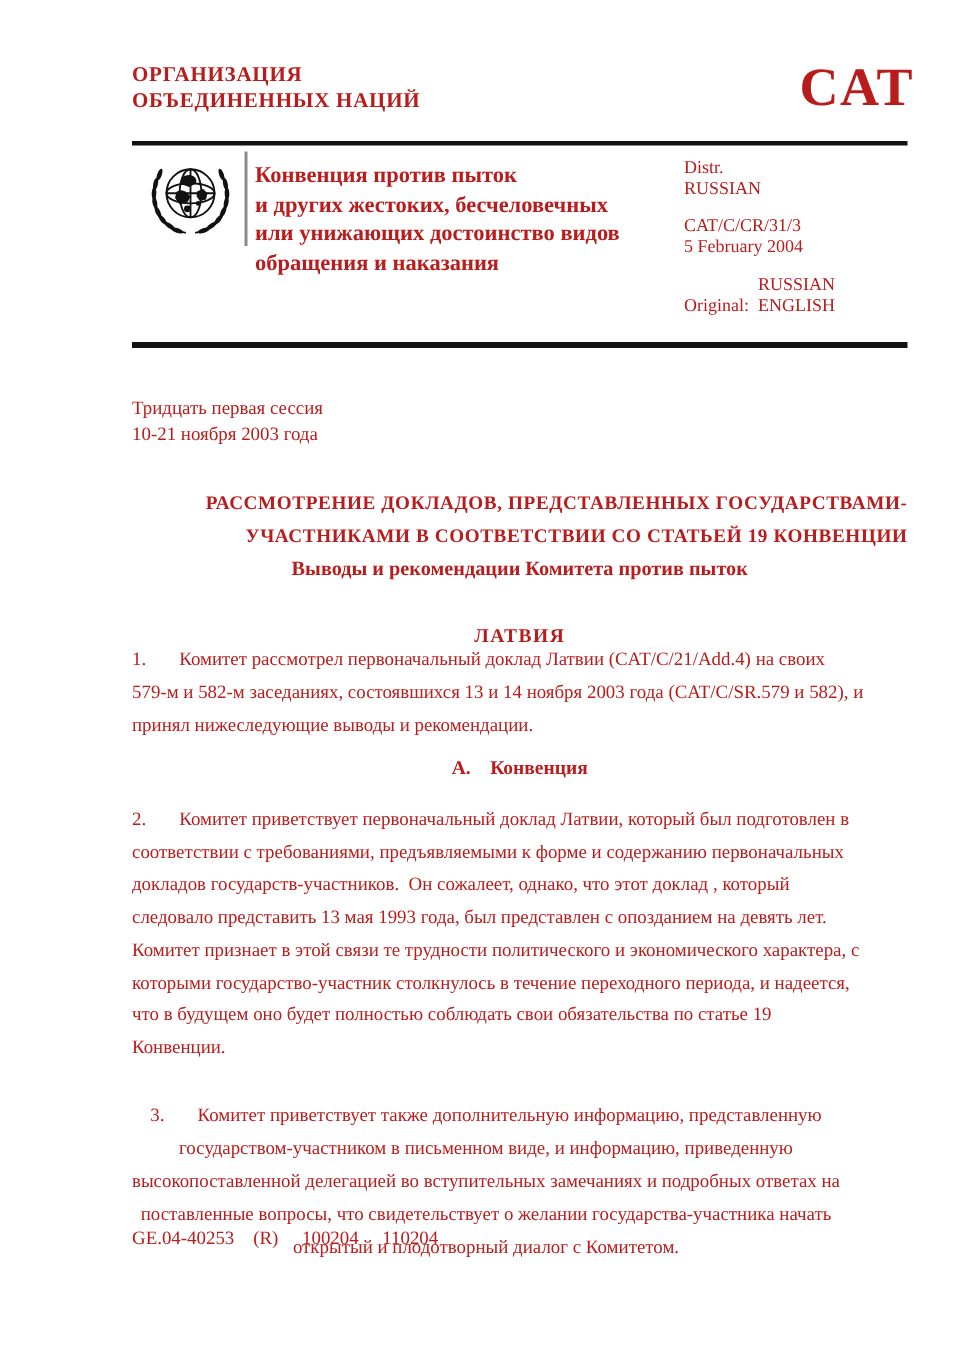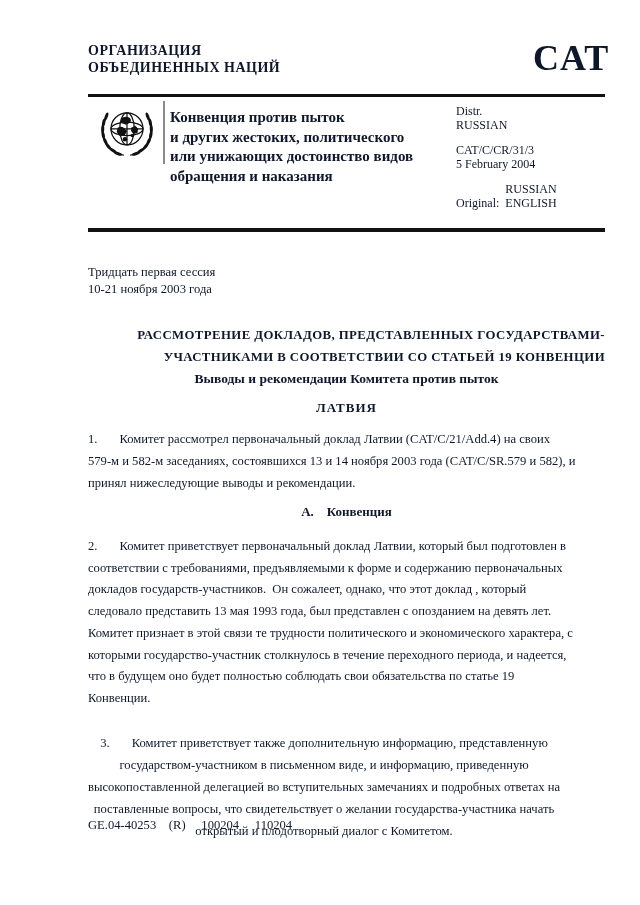--- a/index.html
+++ b/index.html
@@ -1,18 +1,18 @@
 <!DOCTYPE html>
 <html><head>
 <meta charset="utf-8">
 <style>
   html,body{margin:0;padding:0;background:#ffffff;}
   .page{
     position:relative;width:640px;height:905px;background:#ffffff;
-    font-family:"Liberation Serif","DejaVu Serif",serif;color:#0f172a;
+    font-family:"Liberation Serif","DejaVu Serif",serif;color:#b91c1c;
     overflow:hidden;
   }
   .abs{position:absolute;}
   .pre{white-space:pre;}
   .preline{white-space:pre-line;}
 
   .org-name{left:88px;top:42px;font-size:14px;font-weight:bold;line-height:17px;letter-spacing:.5px;}
   .doc-code{left:533px;top:40px;font-size:36px;font-weight:bold;letter-spacing:1px;line-height:1;}
   .rule{background:#121212;}
   .rule-thin{left:88px;top:94px;width:517px;height:3px;}
@@ -22,21 +22,21 @@
   .conv-title{left:170px;top:108px;font-size:15px;font-weight:bold;line-height:19.5px;}
   .distr{left:456px;font-size:12px;line-height:13.5px;}
   .distr-1{top:105px;}
   .distr-2{top:144px;}
   .distr-3{top:183px;text-align:right;}
   .committee{left:88px;top:248px;font-size:12.6px;}
   .session{left:88px;top:265px;font-size:12.6px;}
   .dates{left:88px;top:282px;font-size:12.6px;}
   .main-title{left:88px;top:324px;width:517px;text-align:right;font-size:12.8px;font-weight:bold;line-height:22px;letter-spacing:.4px;}
   .subtitle{left:88px;top:371px;width:517px;text-align:center;font-size:13.5px;font-weight:bold;}
-  .country{left:88px;top:400px;width:517px;text-align:center;font-size:13px;font-weight:bold;letter-spacing:1px;}
+  .country{left:88px;top:416px;width:517px;text-align:center;font-size:13px;font-weight:bold;letter-spacing:1px;}
   .para{left:88px;font-size:12.6px;line-height:22px;}
   .para-1{top:428px;}
   .section-heading{left:88px;top:504px;width:517px;text-align:center;font-size:13px;font-weight:bold;}
   .para-2{top:536px;line-height:21.7px;}
   .para-3{top:732px;text-align:center;}
   .footer{left:88px;top:818px;font-size:12.6px;}
 </style>
 </head>
 <body>
 
@@ -72,21 +72,21 @@
         <ellipse cx="8" cy="37" rx="4" ry="1.5" transform="rotate(65 8 37)"></ellipse>
         <ellipse cx="11" cy="42" rx="4" ry="1.5" transform="rotate(50 11 42)"></ellipse>
         <ellipse cx="15.5" cy="46" rx="4" ry="1.5" transform="rotate(35 15.5 46)"></ellipse>
         <ellipse cx="20.5" cy="49" rx="4" ry="1.5" transform="rotate(18 20.5 49)"></ellipse>
       </g>
       <use href="#branch" transform="translate(58 0) scale(-1 1)"></use>
     </svg>
   </div>
   <div class="abs vdivider"></div>
   <div class="abs conv-title preline">Конвенция против пыток
-и других жестоких, политического
+и других жестоких, бесчеловечных
 или унижающих достоинство видов
 обращения и наказания</div>
 
   <div class="abs distr distr-1">
     <div>Distr.</div>
     <div>RUSSIAN</div>
   </div>
   <div class="abs distr distr-2">
     <div>CAT/C/CR/31/3</div>
     <div>5 February 2004</div>

